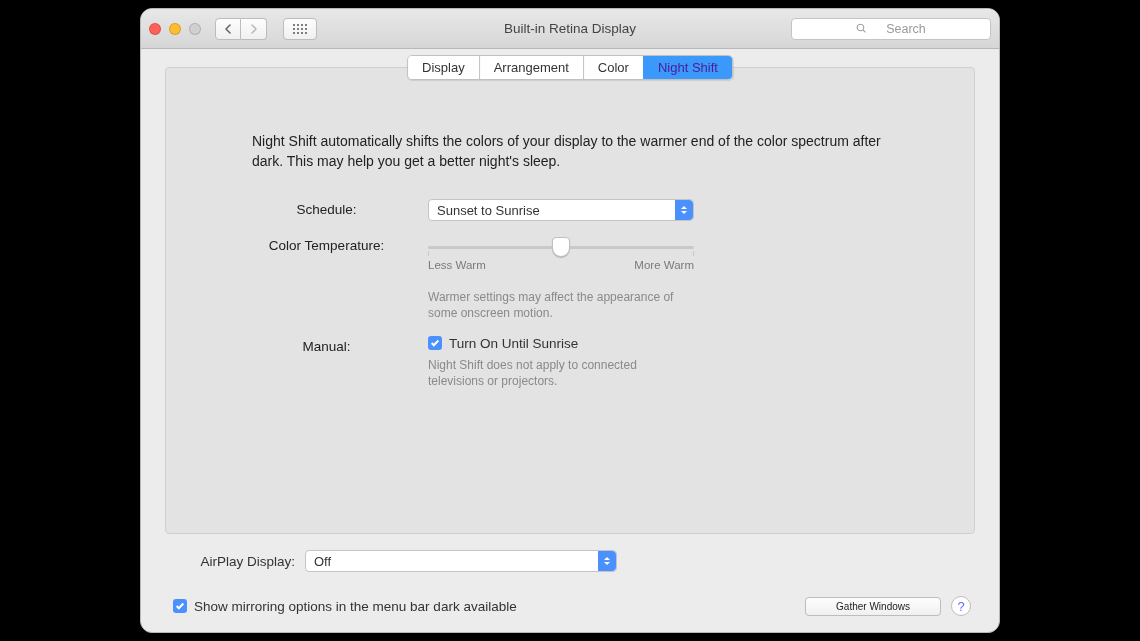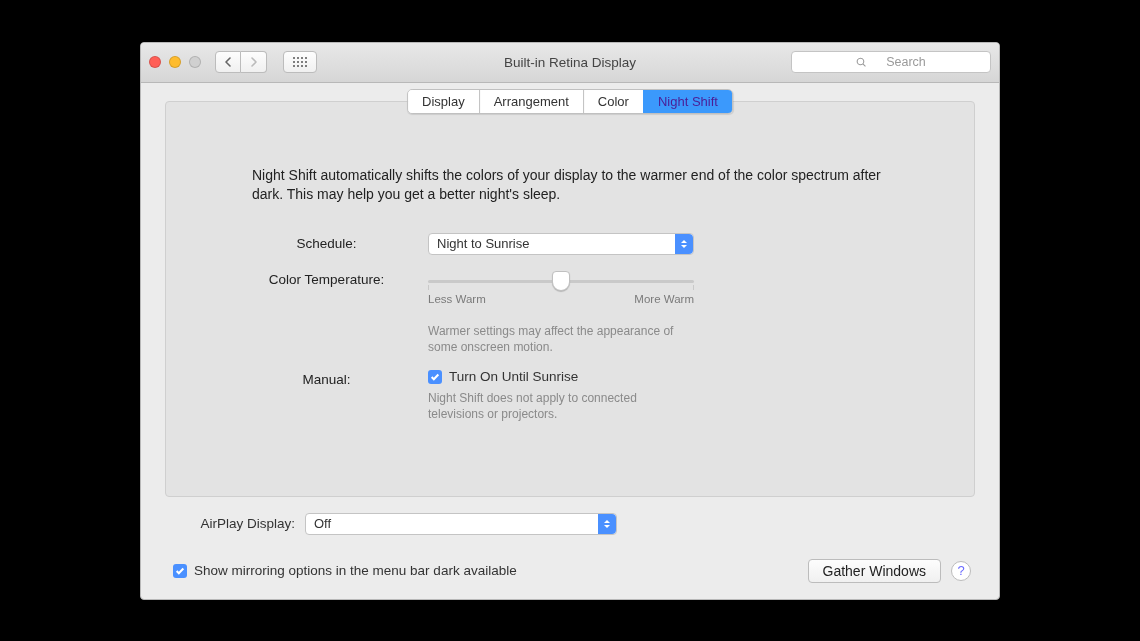--- a/index.html
+++ b/index.html
@@ -9,24 +9,24 @@
     height: 641px;
     font-family: -apple-system, "Helvetica Neue", Helvetica, Arial, sans-serif;
     font-size: 13px;
     color: #333;
     display: flex;
     align-items: center;
     justify-content: center;
   }
   .window {
     width: 860px;
-    height: 558px;
+    height: 625px;
     background: #ececec;
     border: 1px solid #b8b8b8;
-    border-radius: 4px;
+    border-radius: 12px;
     overflow: hidden;
     display: flex;
     flex-direction: column;
   }
   .titlebar {
     height: 40px;
     background: linear-gradient(#e8e8e8,#d6d6d6);
     border-bottom: 1px solid #b8b8b8;
     display: flex;
     align-items: center;
@@ -112,21 +112,21 @@
   }
   .slider-labels{display:flex;justify-content:space-between;font-size:11.5px;color:#7a7a7a;margin-top:2px}
 
   .footer{padding:16px 4px 6px}
   .footer-row{display:flex;align-items:center;margin-bottom:24px}
   .footer-row .flbl{width:136px;text-align:right;padding-right:10px;font-size:13.5px}
   .footer .select{width:312px}
   .bottom{display:flex;align-items:center}
   .push-btn{
     background:linear-gradient(#fdfdfd,#f0f0f0);border:1px solid #bcbcbc;border-radius:4px;
-    padding:3px 14px;font-size:14px;color:#222;
+    padding:3px 30px;font-size:10px;color:#222;
   }
   .help{
     width:20px;height:20px;border:1px solid #bcbcbc;border-radius:50%;display:flex;
     align-items:center;justify-content:center;color:#6a6aff;font-size:13px;margin-left:10px;background:#fff;
   }
 </style>
 </head>
 <body>
 
 <div class="window">
@@ -182,21 +182,21 @@
         <div class="tab">Color</div>
         <div class="tab sel">Night Shift</div>
       </div>
 
       <p class="intro">Night Shift automatically shifts the colors of your display to the warmer end of the color spectrum after dark. This may help you get a better night's sleep.</p>
 
       <div class="formrow">
         <div class="lbl">Schedule:</div>
         <div class="ctl">
           <div class="select" style="width:266px">
-            <span>Night to Sunrise</span>
+            <span>Sunset to Sunrise</span>
             <div class="arrows"></div>
           </div>
         </div>
       </div>
 
       <div class="formrow">
         <div class="lbl">Color Temperature:</div>
         <div class="ctl">
           <div class="slider-zone">
             <div class="slider">

